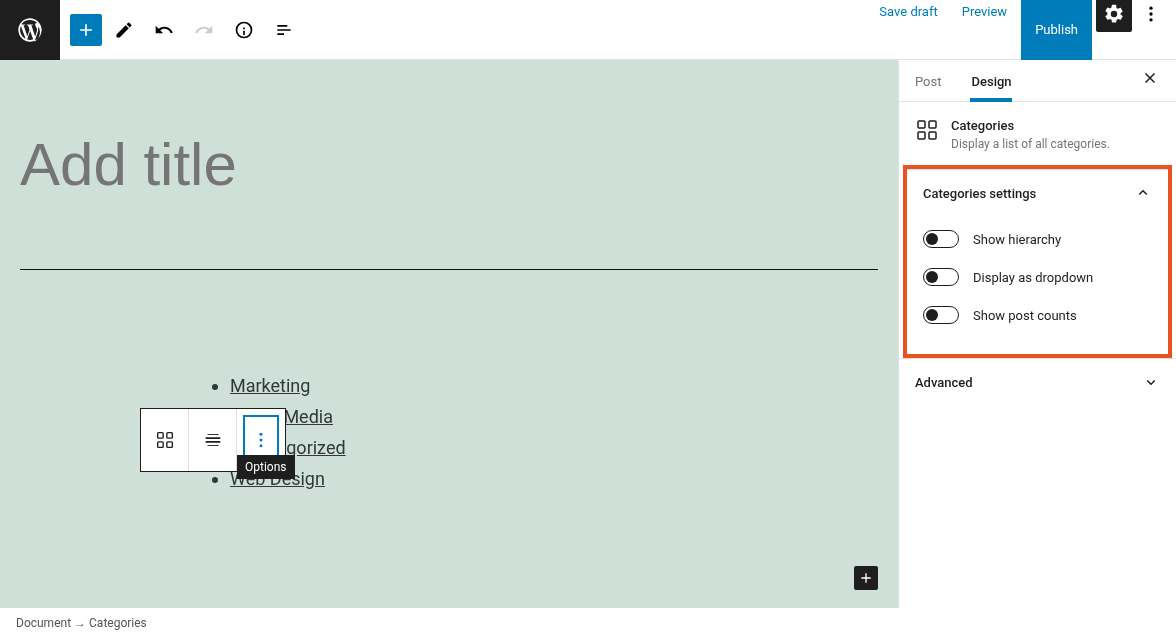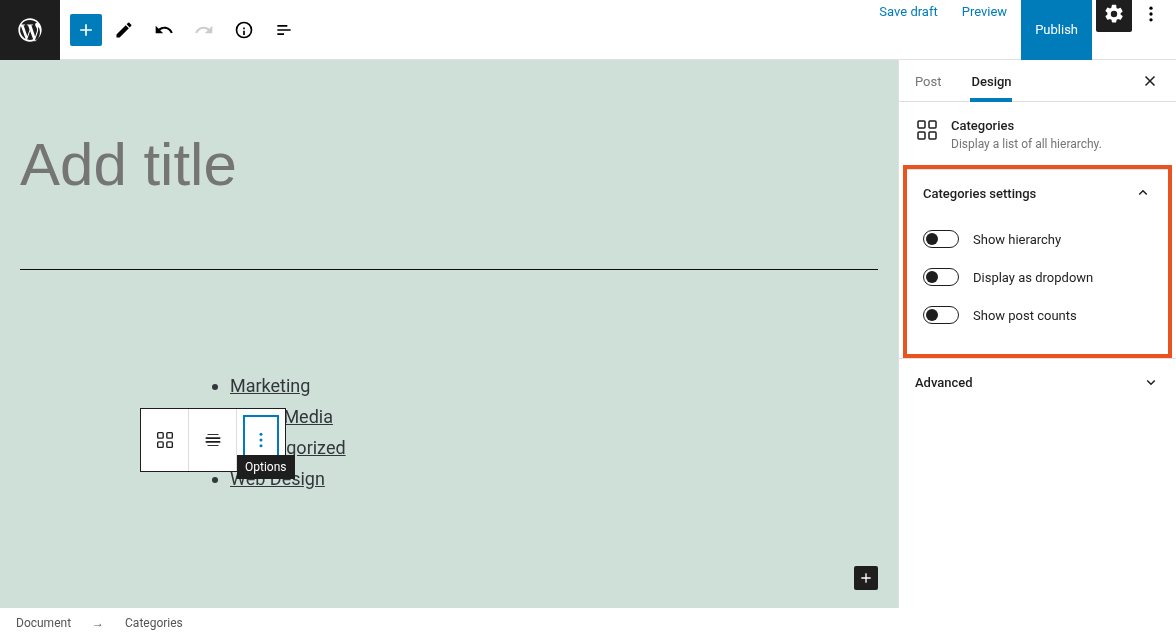--- a/index.html
+++ b/index.html
@@ -35,21 +35,21 @@
 
 .cat-list { list-style: disc; padding-left: 210px; padding-top: 65px; }
 .cat-list li { font-size: 18px; color: #32373c; margin-bottom: 10px; }
 .cat-list li span { text-decoration: underline; }
 
 .mini-add { position: absolute; bottom: 18px; right: 20px; width: 24px; height: 24px; background: #1e1e1e; border-radius: 2px; display: flex; align-items: center; justify-content: center; }
 .mini-add svg { fill: #fff; }
 
 
 .sidebar { width: 278px; background: #fff; border-left: 1px solid #e0e0e0; display: flex; flex-direction: column; }
-.tabs-row { display: flex; align-items: center; border-bottom: 1px solid #e0e0e0; padding: 0 8px 0 16px; }
+.tabs-row { display: flex; align-items: flex-start; border-bottom: 1px solid #e0e0e0; padding: 0 8px 0 16px; }
 .tab { padding: 14px 10px 12px 0; margin-right: 20px; font-size: 13px; color: #757575; position: relative; }
 .tab.active { color: #1e1e1e; font-weight: 500; }
 .tab.active::after { content: ""; position: absolute; bottom: -1px; left: -2px; right: 10px; height: 4px; background: #007cba; }
 .close-x { margin-left: auto; width: 36px; height: 36px; display: flex; align-items: center; justify-content: center; }
 
 .block-header { display: flex; padding: 16px; gap: 12px; }
 .block-header .icon-box { width: 24px; height: 24px; flex-shrink: 0; }
 .block-header .desc { font-size: 12px; color: #757575; margin-top: 4px; }
 .block-header .title { font-size: 13px; font-weight: 500; }
 
@@ -57,21 +57,21 @@
 .panel-header { display: flex; align-items: center; justify-content: space-between; padding: 14px 16px; font-size: 13px; font-weight: 500; }
 .panel-body { padding: 4px 16px 16px 16px; }
 .toggle-row { display: flex; align-items: center; gap: 14px; padding: 10px 0; }
 .toggle { width: 36px; height: 18px; border: 1px solid #1e1e1e; border-radius: 10px; position: relative; }
 .toggle::after { content: ""; position: absolute; top: 2px; left: 2px; width: 12px; height: 12px; background: #1e1e1e; border-radius: 50%; }
 .toggle-label { font-size: 13px; }
 
 .highlight-box { border: 4px solid #e8531f; margin: -2px 4px 0 4px; padding-bottom: 4px; }
 
 
-.breadcrumb { position: absolute; bottom: 0; left: 0; height: 30px; display: flex; align-items: center; padding: 0 16px; font-size: 12px; color: #555; gap: 21px; background: #fff; width: 898px; }
+.breadcrumb { position: absolute; bottom: 0; left: 0; height: 30px; display: flex; align-items: center; padding: 0 16px; font-size: 12px; color: #555; gap: 3px; background: #fff; width: 898px; }
 
 svg { display: block; }
 </style>
 </head>
 <body>
 
 <div class="top-toolbar">
   <div class="wp-logo">
     <svg width="28" height="28" viewBox="0 0 24 24">
         <path fill="#fff" d="M12 2C6.5 2 2 6.5 2 12s4.5 10 10 10 10-4.5 10-10S17.5 2 12 2zM3.5 12c0-1.2.3-2.4.7-3.4l4 11C5.6 18.2 3.5 15.3 3.5 12zm8.5 8.5c-.8 0-1.6-.1-2.4-.3l2.5-7.4 2.6 7.2c-.9.3-1.8.5-2.7.5zm1.2-12.5c.5 0 1-.1 1-.1.5-.1.4-.8-.1-.7 0 0-1.4.1-2.3.1-.9 0-2.3-.1-2.3-.1-.5 0-.5.7-.1.7 0 0 .4.1.9.1l1.3 3.7-1.9 5.7-3.2-9.4c.5 0 1-.1 1-.1.5-.1.4-.8-.1-.7 0 0-1.4.1-2.3.1h-.5C6.1 4.8 8.9 3.5 12 3.5c2.3 0 4.4.9 6 2.3h-.1c-.9 0-1.5.8-1.5 1.6 0 .7.4 1.4.9 2.1.3.6.7 1.3.7 2.4 0 .7-.3 1.6-.7 2.8l-.9 2.9-3.2-9.6zm6.2 1.5c.7 1.3 1.1 2.8 1.1 4.5 0 3.5-1.9 6.5-4.7 8.1l2.6-7.5c.5-1.2.6-2.2.6-3.1 0-.3 0-.6-.1-.9l.5-1.1z"></path>
@@ -187,21 +187,21 @@
       <div class="icon-box">
         <svg width="24" height="24" viewBox="0 0 24 24">
             <rect x="3" y="3" width="7" height="7" rx="1" fill="none" stroke="#1e1e1e" stroke-width="1.5"></rect>
             <rect x="14" y="3" width="7" height="7" rx="1" fill="none" stroke="#1e1e1e" stroke-width="1.5"></rect>
             <rect x="3" y="14" width="7" height="7" rx="1" fill="none" stroke="#1e1e1e" stroke-width="1.5"></rect>
             <rect x="14" y="14" width="7" height="7" rx="1" fill="none" stroke="#1e1e1e" stroke-width="1.5"></rect>
           </svg>
       </div>
       <div>
         <div class="title">Categories</div>
-        <div class="desc">Display a list of all hierarchy.</div>
+        <div class="desc">Display a list of all categories.</div>
       </div>
     </div>
 
     <div class="highlight-box">
       <div class="panel">
         <div class="panel-header">
           <span>Categories settings</span>
           <svg width="18" height="18" viewBox="0 0 24 24">
               <path d="M7 14l5-5 5 5" fill="none" stroke="#1e1e1e" stroke-width="2"></path>
             </svg>

